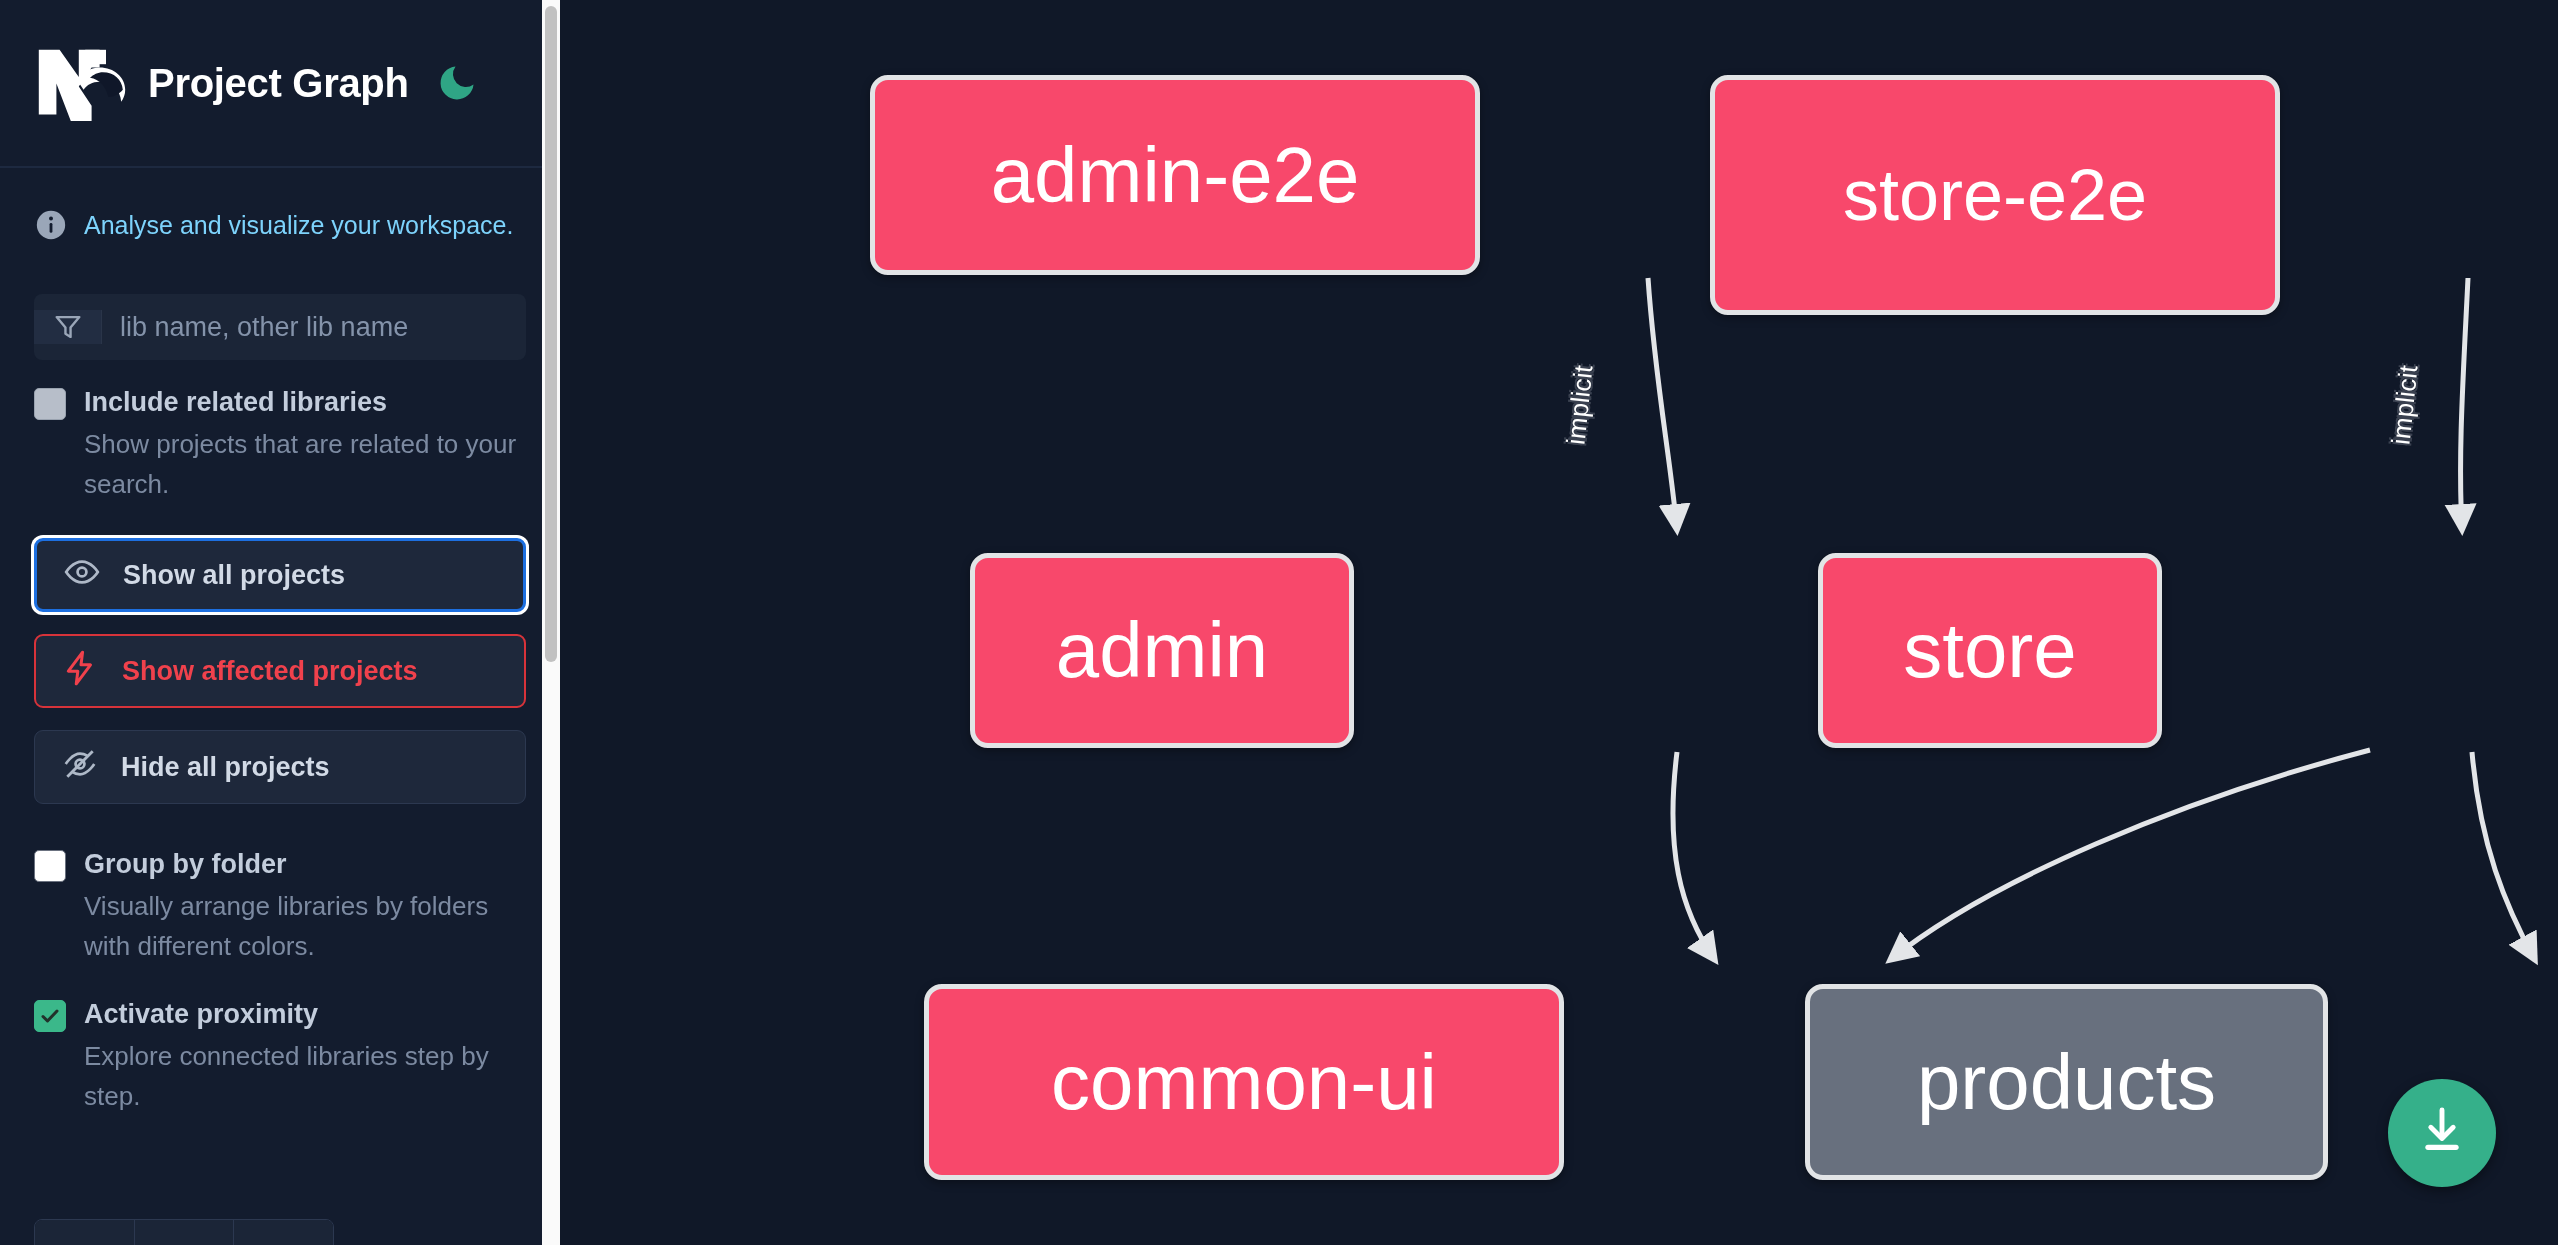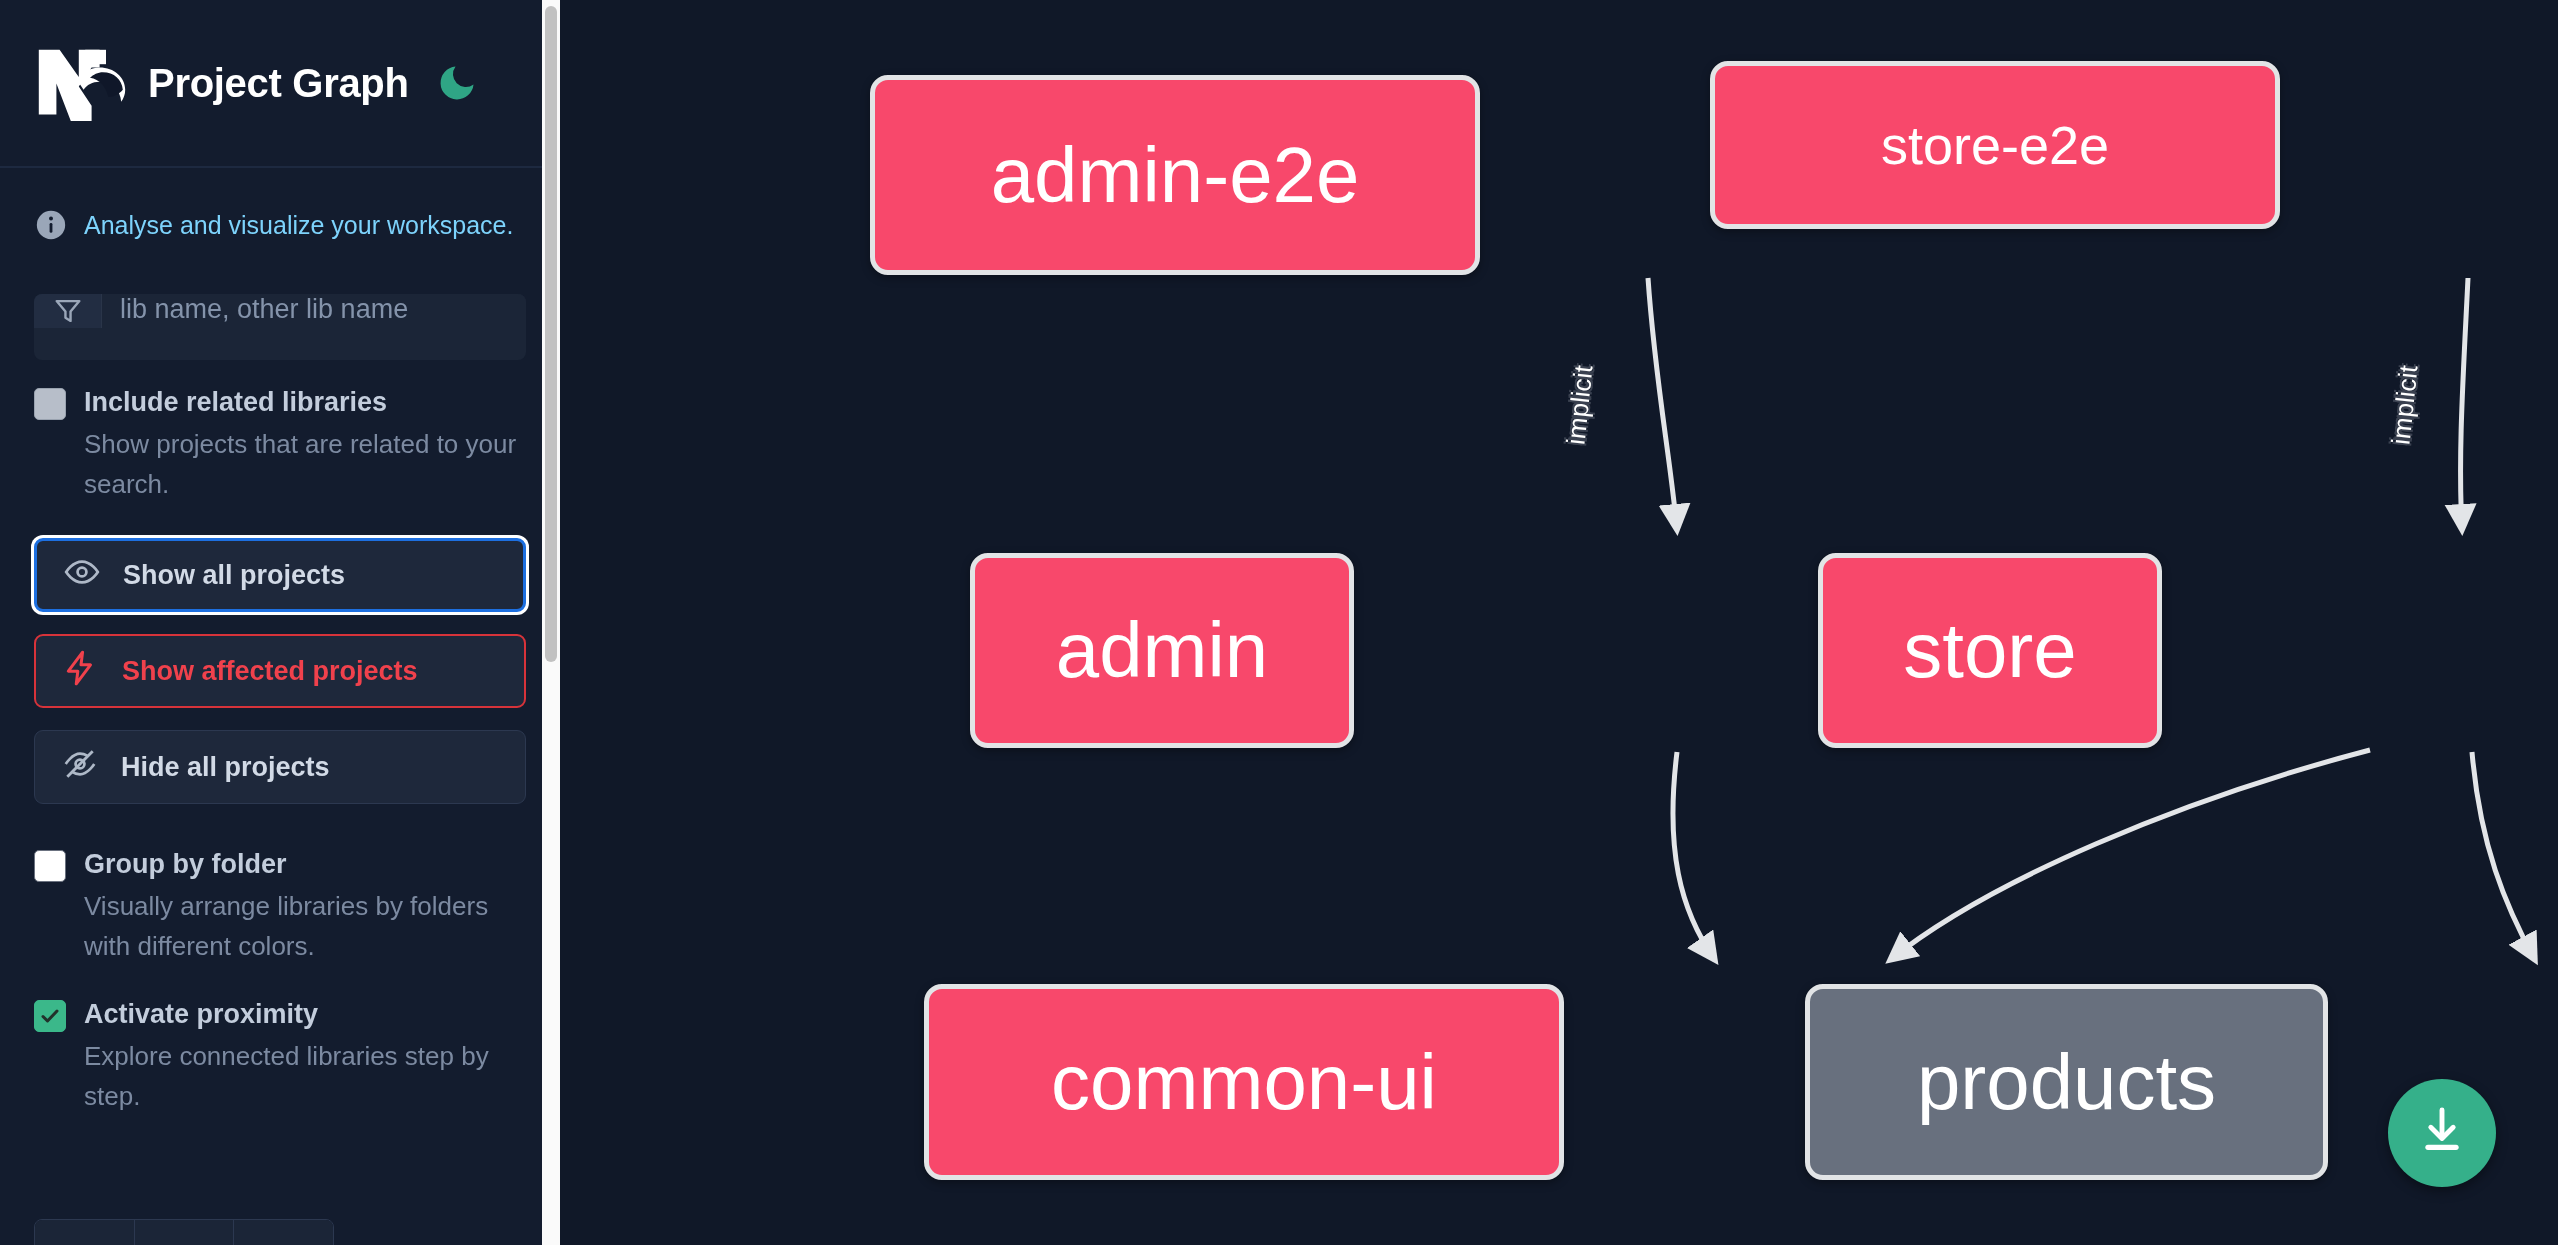--- a/index.html
+++ b/index.html
@@ -41,21 +41,21 @@
 
   .analyse-row {
     display: flex; align-items: center; gap: 16px;
     padding: 40px 34px 0 34px;
   }
   .info-icon { width: 34px; height: 34px; flex: 0 0 34px; }
   .analyse-text { color: #7dd3fc; font-size: 25px; }
 
   .filter-wrap {
     margin: 52px 34px 0 34px;
-    display: flex; align-items: flex-start;
+    display: flex; align-items: center;
     height: 66px;
     border-radius: 8px; overflow: hidden;
     background: #1B2537;
   }
   .filter-icon-box {
     width: 68px; flex: 0 0 68px;
     display: flex; align-items: center; justify-content: center;
     background: #222D42;
     border-right: 1px solid #2A3burnt;
     border-right: 1px solid #2A3549;
@@ -297,21 +297,21 @@
 
         <path d="M 1810 750 C 1620 800 1430 880 1330 960"></path>
 
         <path d="M 1912 752 C 1920 845 1945 905 1975 960"></path>
       </g>
     </svg>
 
     <div class="node app" style="left:310px;  top:75px;  width:610px; height:200px; font-size:78px;">
       <span>admin-e2e</span>
     </div>
-    <div class="node app" style="left:1150px; top:61px;  width:570px; height:168px; font-size:54px;">
+    <div class="node app" style="left:1150px; top:75px;  width:570px; height:240px; font-size:72px;">
       <span>store-e2e</span>
     </div>
     <div class="node lib" style="left:410px;  top:553px; width:384px; height:195px; font-size:78px;">
       <span>admin</span>
     </div>
     <div class="node lib" style="left:1258px; top:553px; width:344px; height:195px; font-size:78px;">
       <span>store</span>
     </div>
     <div class="node lib" style="left:364px;  top:984px; width:640px; height:196px; font-size:78px;">
       <span>common-ui</span>

